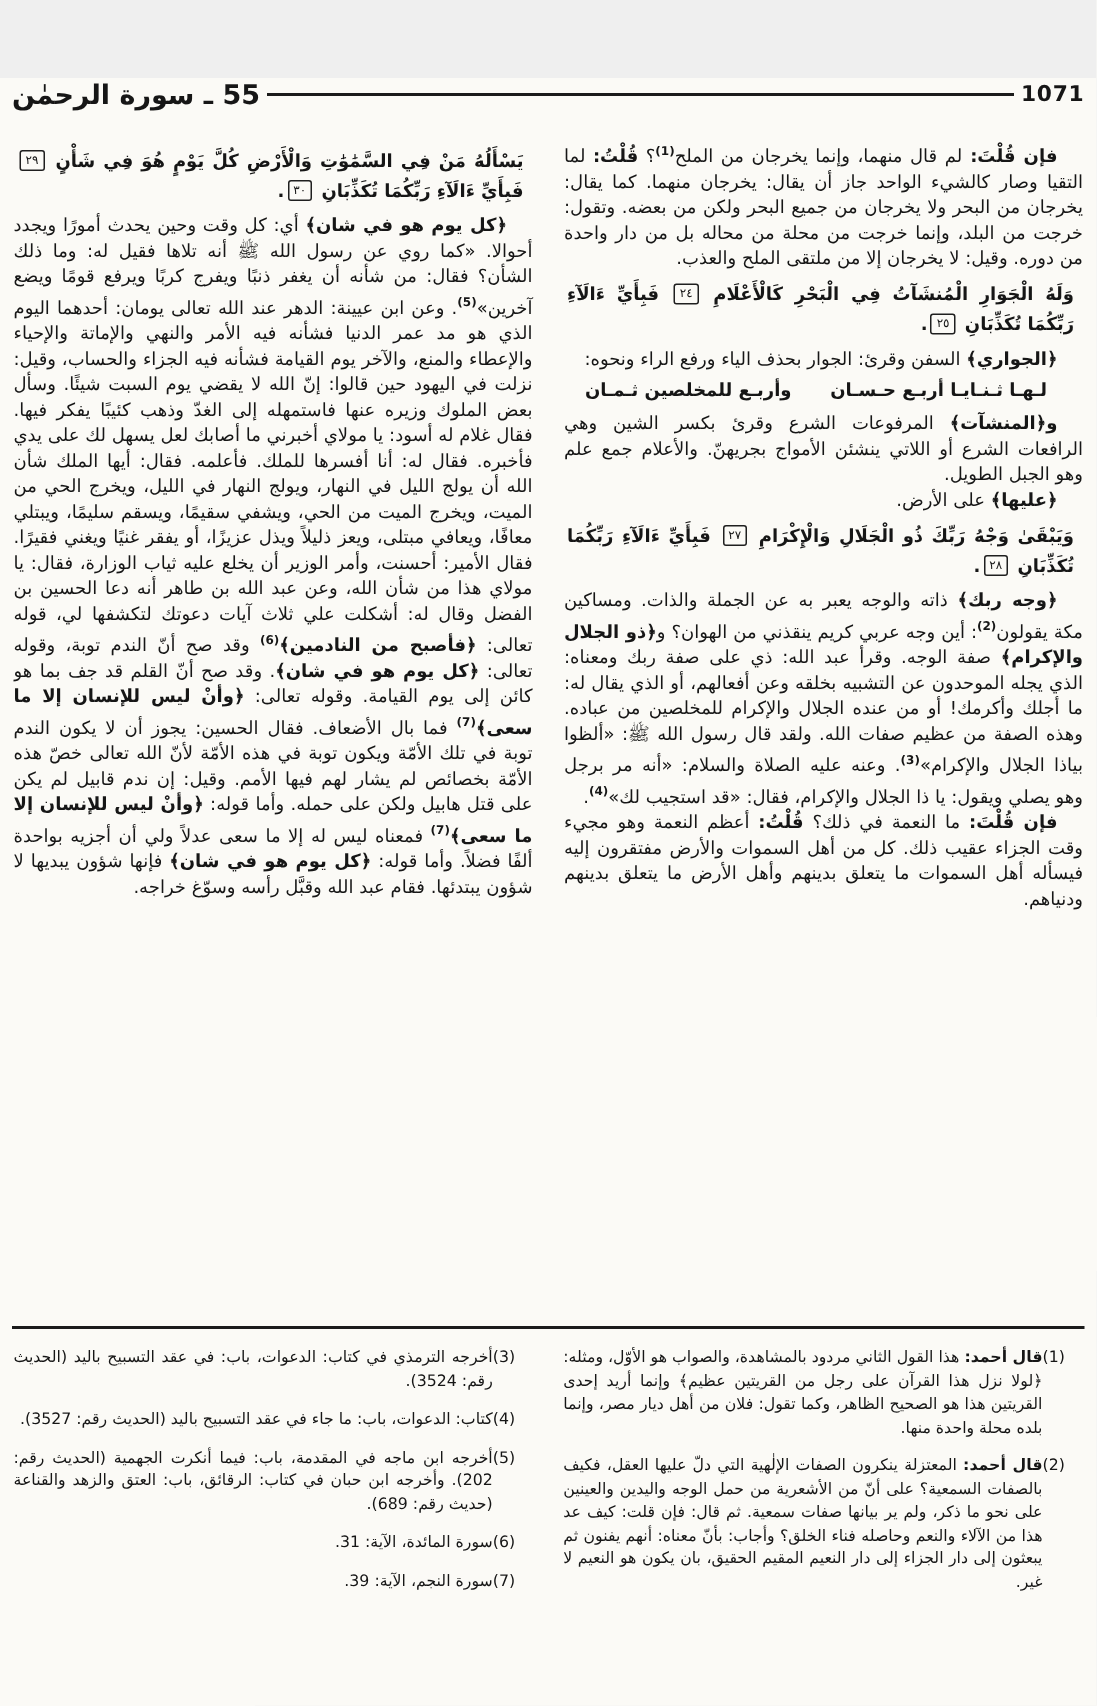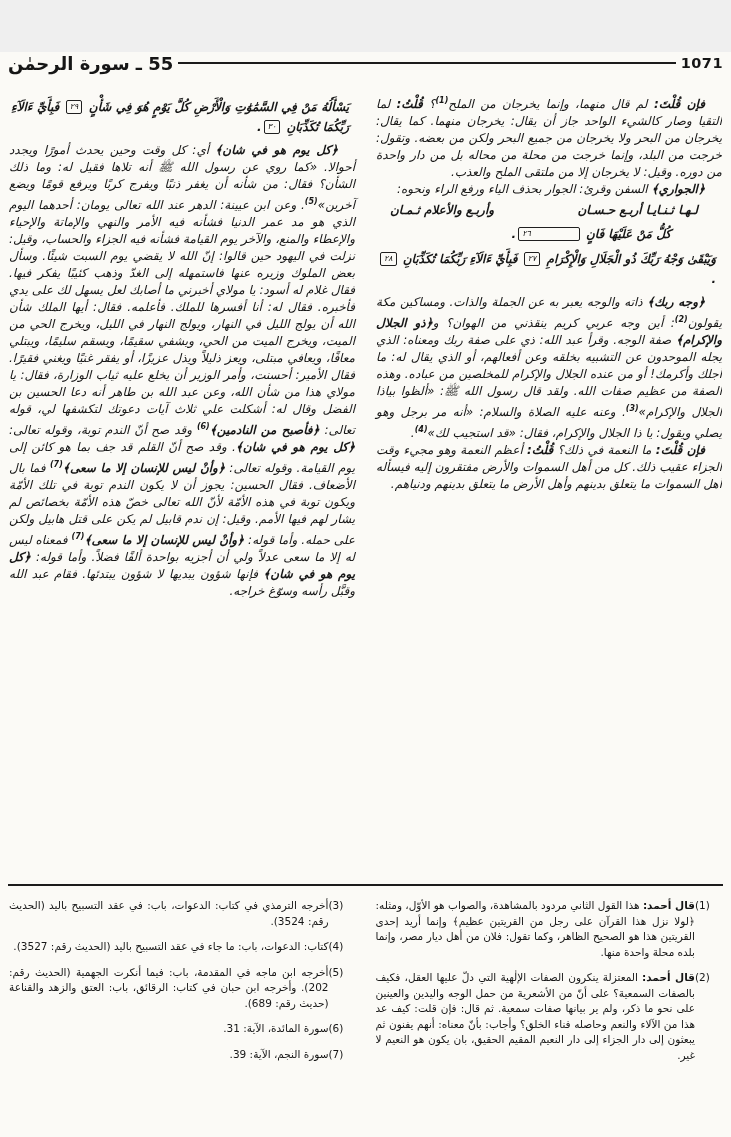--- a/index.html
+++ b/index.html
@@ -23,21 +23,21 @@
   .hdr .pagenum{font-weight:bold;font-size:14.5px;letter-spacing:.5px;direction:ltr;text-align:center;}
   .hdr .rule{flex:1;height:2px;background:#1b1b1b;margin:0 5px;}
   .hdr .title{font-weight:bold;font-size:18px;white-space:nowrap;}
   
   .columns{
     display:flex;gap:21px;
     margin:18px 9px 0 9px;
     height:782px;overflow:hidden;
     align-items:flex-start;
   }
-  .col{flex:1;min-width:0;font-style:italic;}
+  .col{flex:1;min-width:0;}
   .para{
     margin:0;
     font-size:12px;line-height:17px;
     text-align:justify;
   }
   .indent{text-indent:17px;}
   .b{font-weight:bold;}
   .sup{font-size:8px;vertical-align:5px;font-weight:bold;letter-spacing:0;}
   .quran{
     font-weight:bold;
@@ -80,26 +80,28 @@
   <div class="hdr">
     <span class="pagenum">1071</span>
     <span class="rule"></span>
     <span class="title">55 ـ سورة الرحمٰن</span>
   </div>
 
   <div class="columns">
 
     <div class="col">
       <p class="para indent"><span class="b">فإن قُلْتَ: </span><span>لم قال منهما، وإنما يخرجان من الملح</span><span class="sup">(1)</span><span>؟ </span><span class="b">قُلْتُ:</span><span> لما التقيا وصار كالشيء الواحد جاز أن يقال: يخرجان منهما. كما يقال: يخرجان من البحر ولا يخرجان من جميع البحر ولكن من بعضه. وتقول: خرجت من البلد، وإنما خرجت من محلة من محاله بل من دار واحدة من دوره. وقيل: لا يخرجان إلا من ملتقى الملح والعذب.</span></p>
+      <div class="quran"><span>وَلَهُ الْجَوَارِ الْمُنشَآتُ فِي الْبَحْرِ كَالْأَعْلَامِ </span><span class="ayah">٢٤</span><span> فَبِأَيِّ ءَالَآءِ رَبِّكُمَا تُكَذِّبَانِ </span><span class="ayah">٢٥</span><span>.</span></div>
       <p class="para indent"><span class="b">﴿الجواري﴾</span><span> السفن وقرئ: الجوار بحذف الياء ورفع الراء ونحوه:</span></p>
       <div class="poetry">
         <span>لـهـا ثـنـايـا أربـع حـسـان</span>
-        <span>وأربـع والأعلام ثـمـان</span>
+        <span>وأربـع للمخلصين ثـمـان</span>
       </div>
-      <div class="quran v-indent"><span>كُلُّ مَنْ عَلَيْهَا فَانٍ </span><span class="ayah">٢٦</span><span>.</span></div>
+      <p class="para indent"><span class="b">و﴿المنشآت﴾</span><span> المرفوعات الشرع وقرئ بكسر الشين وهي الرافعات الشرع أو اللاتي ينشئن الأمواج بجريهنّ. والأعلام جمع علم وهو الجبل الطويل.</span></p>
+      <p class="para indent"><span class="b">﴿عليها﴾</span><span> على الأرض.</span></p>
       <div class="quran"><span>وَيَبْقَىٰ وَجْهُ رَبِّكَ ذُو الْجَلَالِ وَالْإِكْرَامِ </span><span class="ayah">٢٧</span><span> فَبِأَيِّ ءَالَآءِ رَبِّكُمَا تُكَذِّبَانِ </span><span class="ayah">٢٨</span><span>.</span></div>
       <p class="para indent"><span class="b">﴿وجه ربك﴾</span><span> ذاته والوجه يعبر به عن الجملة والذات. ومساكين مكة يقولون</span><span class="sup">(2)</span><span>: أين وجه عربي كريم ينقذني من الهوان؟ و</span><span class="b">﴿ذو الجلال والإكرام﴾</span><span> صفة الوجه. وقرأ عبد الله: ذي على صفة ربك ومعناه: الذي يجله الموحدون عن التشبيه بخلقه وعن أفعالهم، أو الذي يقال له: ما أجلك وأكرمك! أو من عنده الجلال والإكرام للمخلصين من عباده. وهذه الصفة من عظيم صفات الله. ولقد قال رسول الله ﷺ: «ألظوا بياذا الجلال والإكرام»</span><span class="sup">(3)</span><span>. وعنه عليه الصلاة والسلام: «أنه مر برجل وهو يصلي ويقول: يا ذا الجلال والإكرام، فقال: «قد استجيب لك»</span><span class="sup">(4)</span><span>.</span></p>
       <p class="para indent"><span class="b">فإن قُلْتَ:</span><span> ما النعمة في ذلك؟ </span><span class="b">قُلْتُ:</span><span> أعظم النعمة وهو مجيء وقت الجزاء عقيب ذلك. كل من أهل السموات والأرض مفتقرون إليه فيسأله أهل السموات ما يتعلق بدينهم وأهل الأرض ما يتعلق بدينهم ودنياهم.</span></p>
     </div>
 
     <div class="col">
       <div class="quran"><span>يَسْأَلُهُ مَنْ فِي السَّمَٰوَٰتِ وَالْأَرْضِ كُلَّ يَوْمٍ هُوَ فِي شَأْنٍ </span><span class="ayah">٢٩</span><span> فَبِأَيِّ ءَالَآءِ رَبِّكُمَا تُكَذِّبَانِ </span><span class="ayah">٣٠</span><span>.</span></div>
       <p class="para indent"><span class="b">﴿كل يوم هو في شان﴾</span><span> أي: كل وقت وحين يحدث أمورًا ويجدد أحوالا. «كما روي عن رسول الله ﷺ أنه تلاها فقيل له: وما ذلك الشأن؟ فقال: من شأنه أن يغفر ذنبًا ويفرج كربًا ويرفع قومًا ويضع آخرين»</span><span class="sup">(5)</span><span>. وعن ابن عيينة: الدهر عند الله تعالى يومان: أحدهما اليوم الذي هو مد عمر الدنيا فشأنه فيه الأمر والنهي والإماتة والإحياء والإعطاء والمنع، والآخر يوم القيامة فشأنه فيه الجزاء والحساب، وقيل: نزلت في اليهود حين قالوا: إنّ الله لا يقضي يوم السبت شيئًا. وسأل بعض الملوك وزيره عنها فاستمهله إلى الغدّ وذهب كئيبًا يفكر فيها. فقال غلام له أسود: يا مولاي أخبرني ما أصابك لعل يسهل لك على يدي فأخبره. فقال له: أنا أفسرها للملك. فأعلمه. فقال: أيها الملك شأن الله أن يولج الليل في النهار، ويولج النهار في الليل، ويخرج الحي من الميت، ويخرج الميت من الحي، ويشفي سقيمًا، ويسقم سليمًا، ويبتلي معافًا، ويعافي مبتلى، ويعز ذليلاً ويذل عزيزًا، أو يفقر غنيًا ويغني فقيرًا. فقال الأمير: أحسنت، وأمر الوزير أن يخلع عليه ثياب الوزارة، فقال: يا مولاي هذا من شأن الله، وعن عبد الله بن طاهر أنه دعا الحسين بن الفضل وقال له: أشكلت علي ثلاث آيات دعوتك لتكشفها لي، قوله تعالى: </span><span class="b">﴿فأصبح من النادمين﴾</span><span class="sup">(6)</span><span> وقد صح أنّ الندم توبة، وقوله تعالى: </span><span class="b">﴿كل يوم هو في شان﴾</span><span>. وقد صح أنّ القلم قد جف بما هو كائن إلى يوم القيامة. وقوله تعالى: </span><span class="b">﴿وأنْ ليس للإنسان إلا ما سعى﴾</span><span class="sup">(7)</span><span> فما بال الأضعاف. فقال الحسين: يجوز أن لا يكون الندم توبة في تلك الأمّة ويكون توبة في هذه الأمّة لأنّ الله تعالى خصّ هذه الأمّة بخصائص لم يشار لهم فيها الأمم. وقيل: إن ندم قابيل لم يكن على قتل هابيل ولكن على حمله. وأما قوله: </span><span class="b">﴿وأنْ ليس للإنسان إلا ما سعى﴾</span><span class="sup">(7)</span><span> فمعناه ليس له إلا ما سعى عدلاً ولي أن أجزيه بواحدة ألفًا فضلاً. وأما قوله: </span><span class="b">﴿كل يوم هو في شان﴾</span><span> فإنها شؤون يبديها لا شؤون يبتدئها. فقام عبد الله وقبَّل رأسه وسوّغ خراجه.</span></p>
     </div>
 

